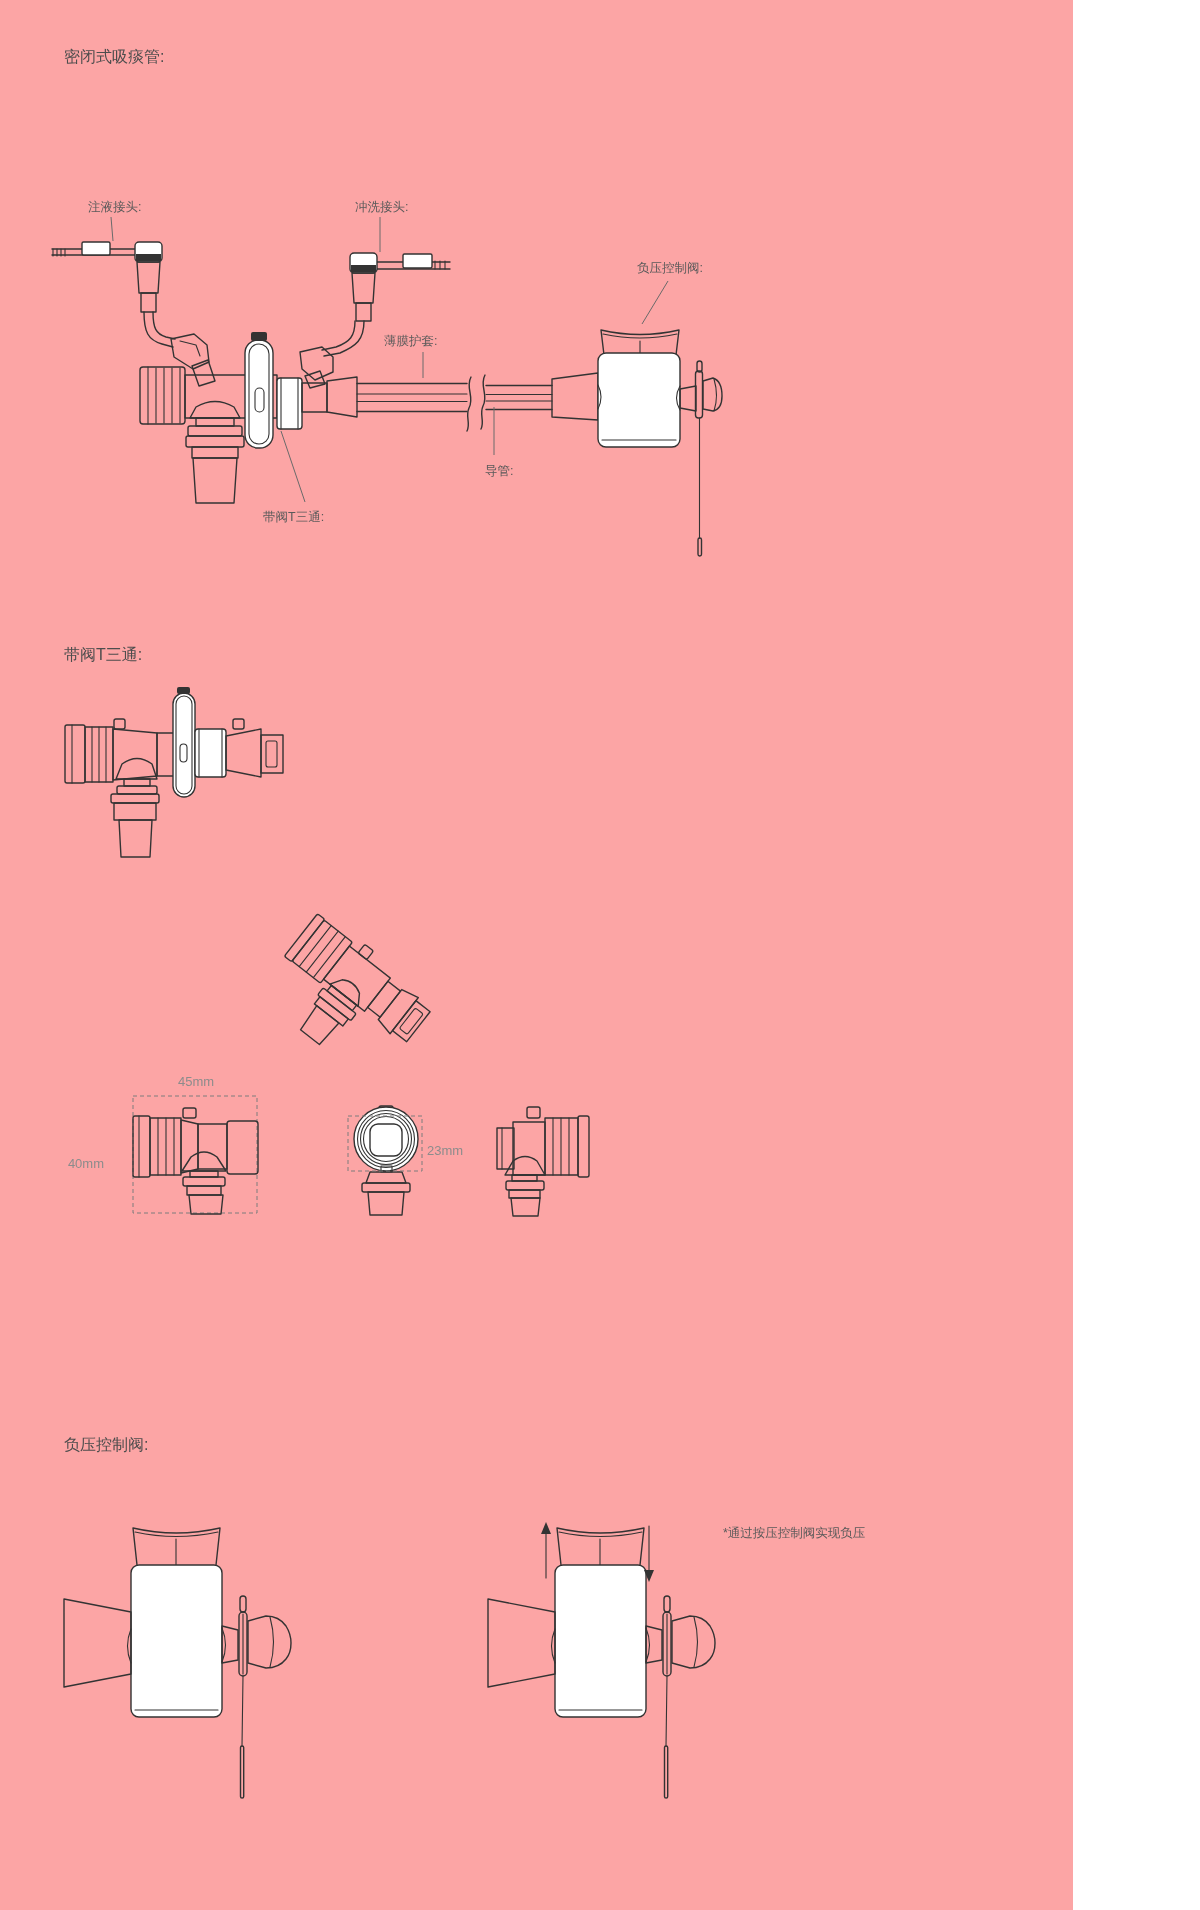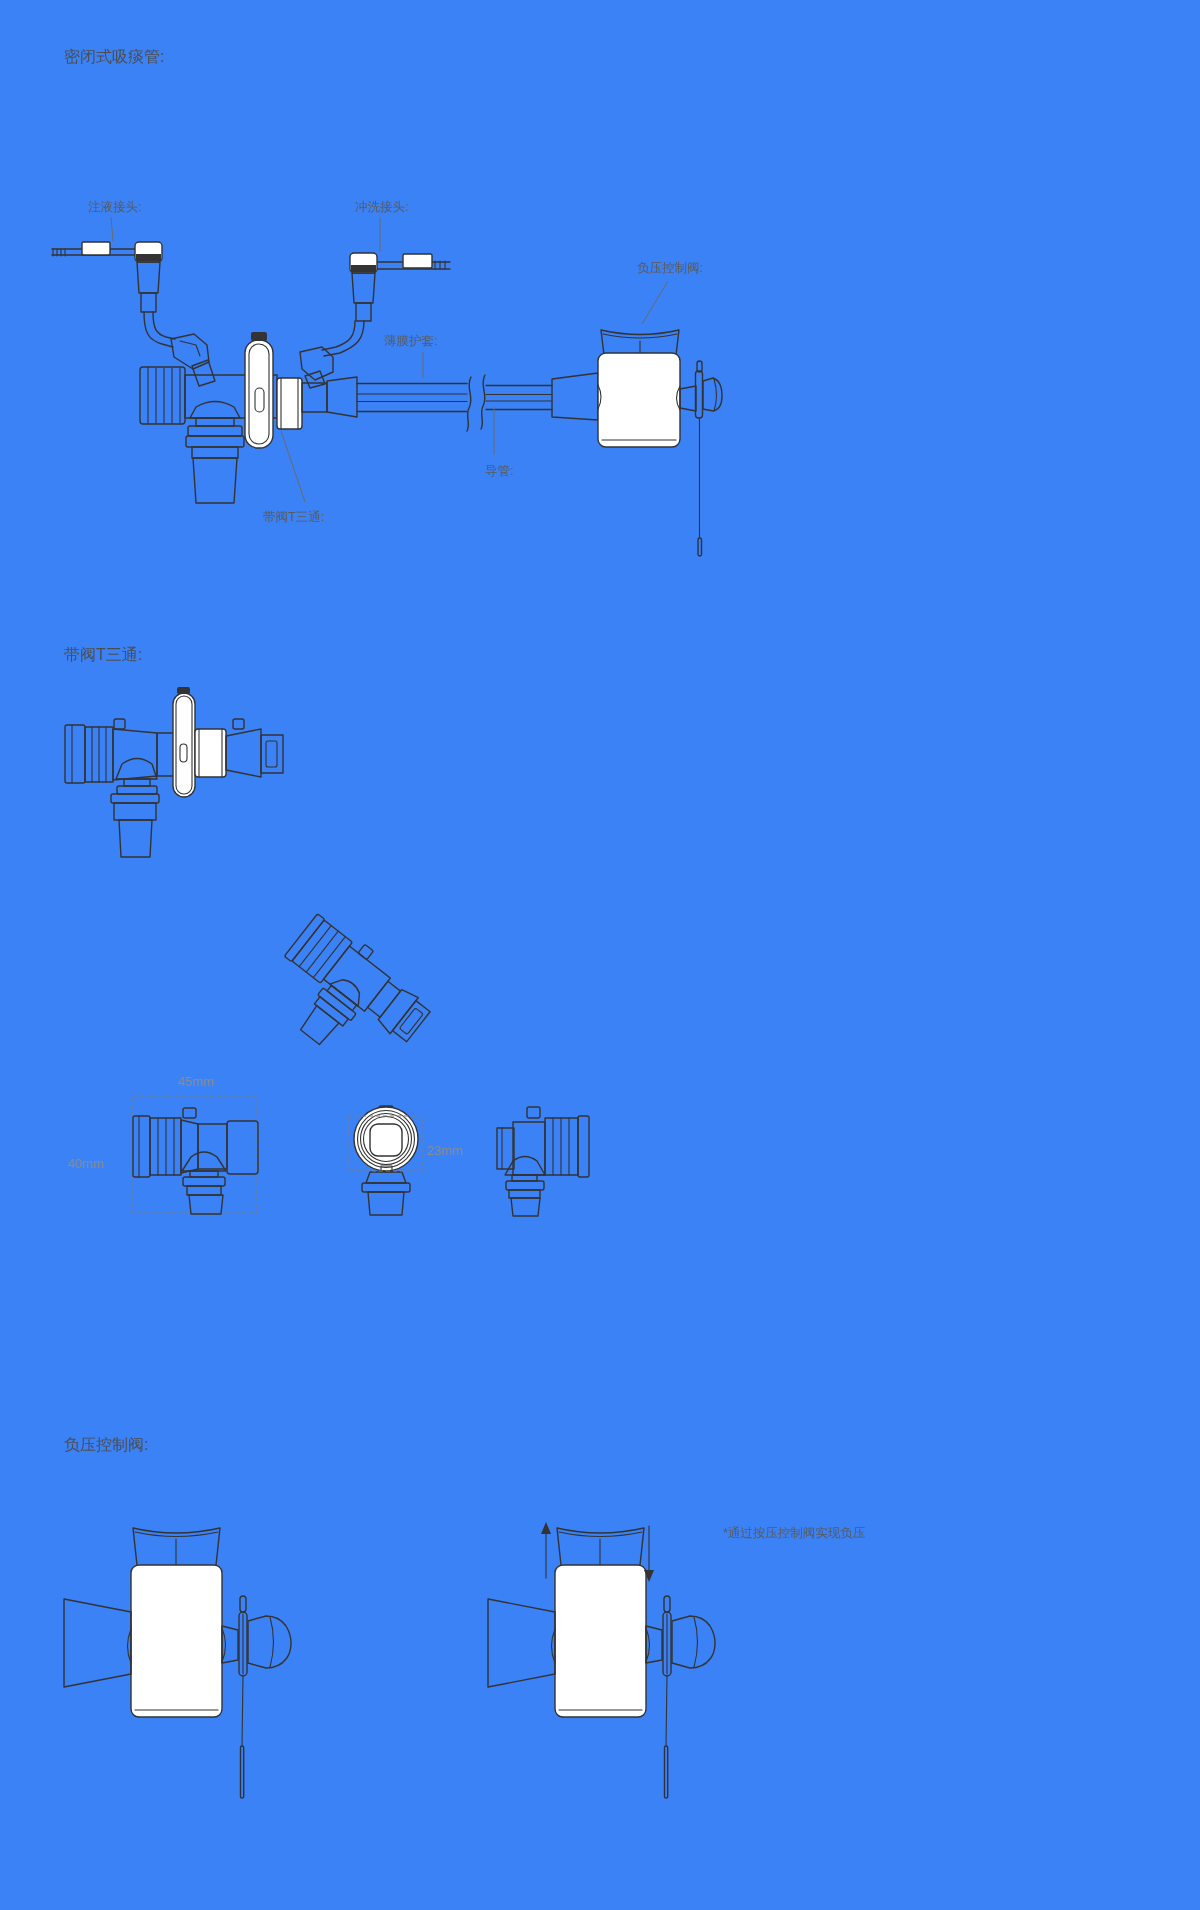--- a/index.html
+++ b/index.html
@@ -1,16 +1,16 @@
 <!DOCTYPE html>
 <html><head>
 <meta charset="utf-8">
 <style>
   html,body{margin:0;padding:0;background:#fff;}
-  #page{position:relative;width:1200px;height:1910px;background:#3b82f6;overflow:hidden;
+  #page{position:relative;width:1073px;height:1910px;background:#fca5a5;overflow:hidden;
         font-family:"Liberation Sans","DejaVu Sans",sans-serif;}
   svg{position:absolute;left:0;top:0;}
   .art{stroke:#333;fill:none;stroke-width:1.4;stroke-linecap:round;stroke-linejoin:round;}
   .art .w{fill:#fff;}
   .art .dk{fill:#333;stroke:none;}
   .art .thin{stroke-width:1.1;}
   .ld{stroke:#6a6a6a;stroke-width:1;fill:none;}
   .dash{stroke:#7d7d7d;stroke-width:1;stroke-dasharray:4 3;fill:none;}
   text{stroke:none;}
   .hd{font-size:16px;fill:#4d4d4d;}

